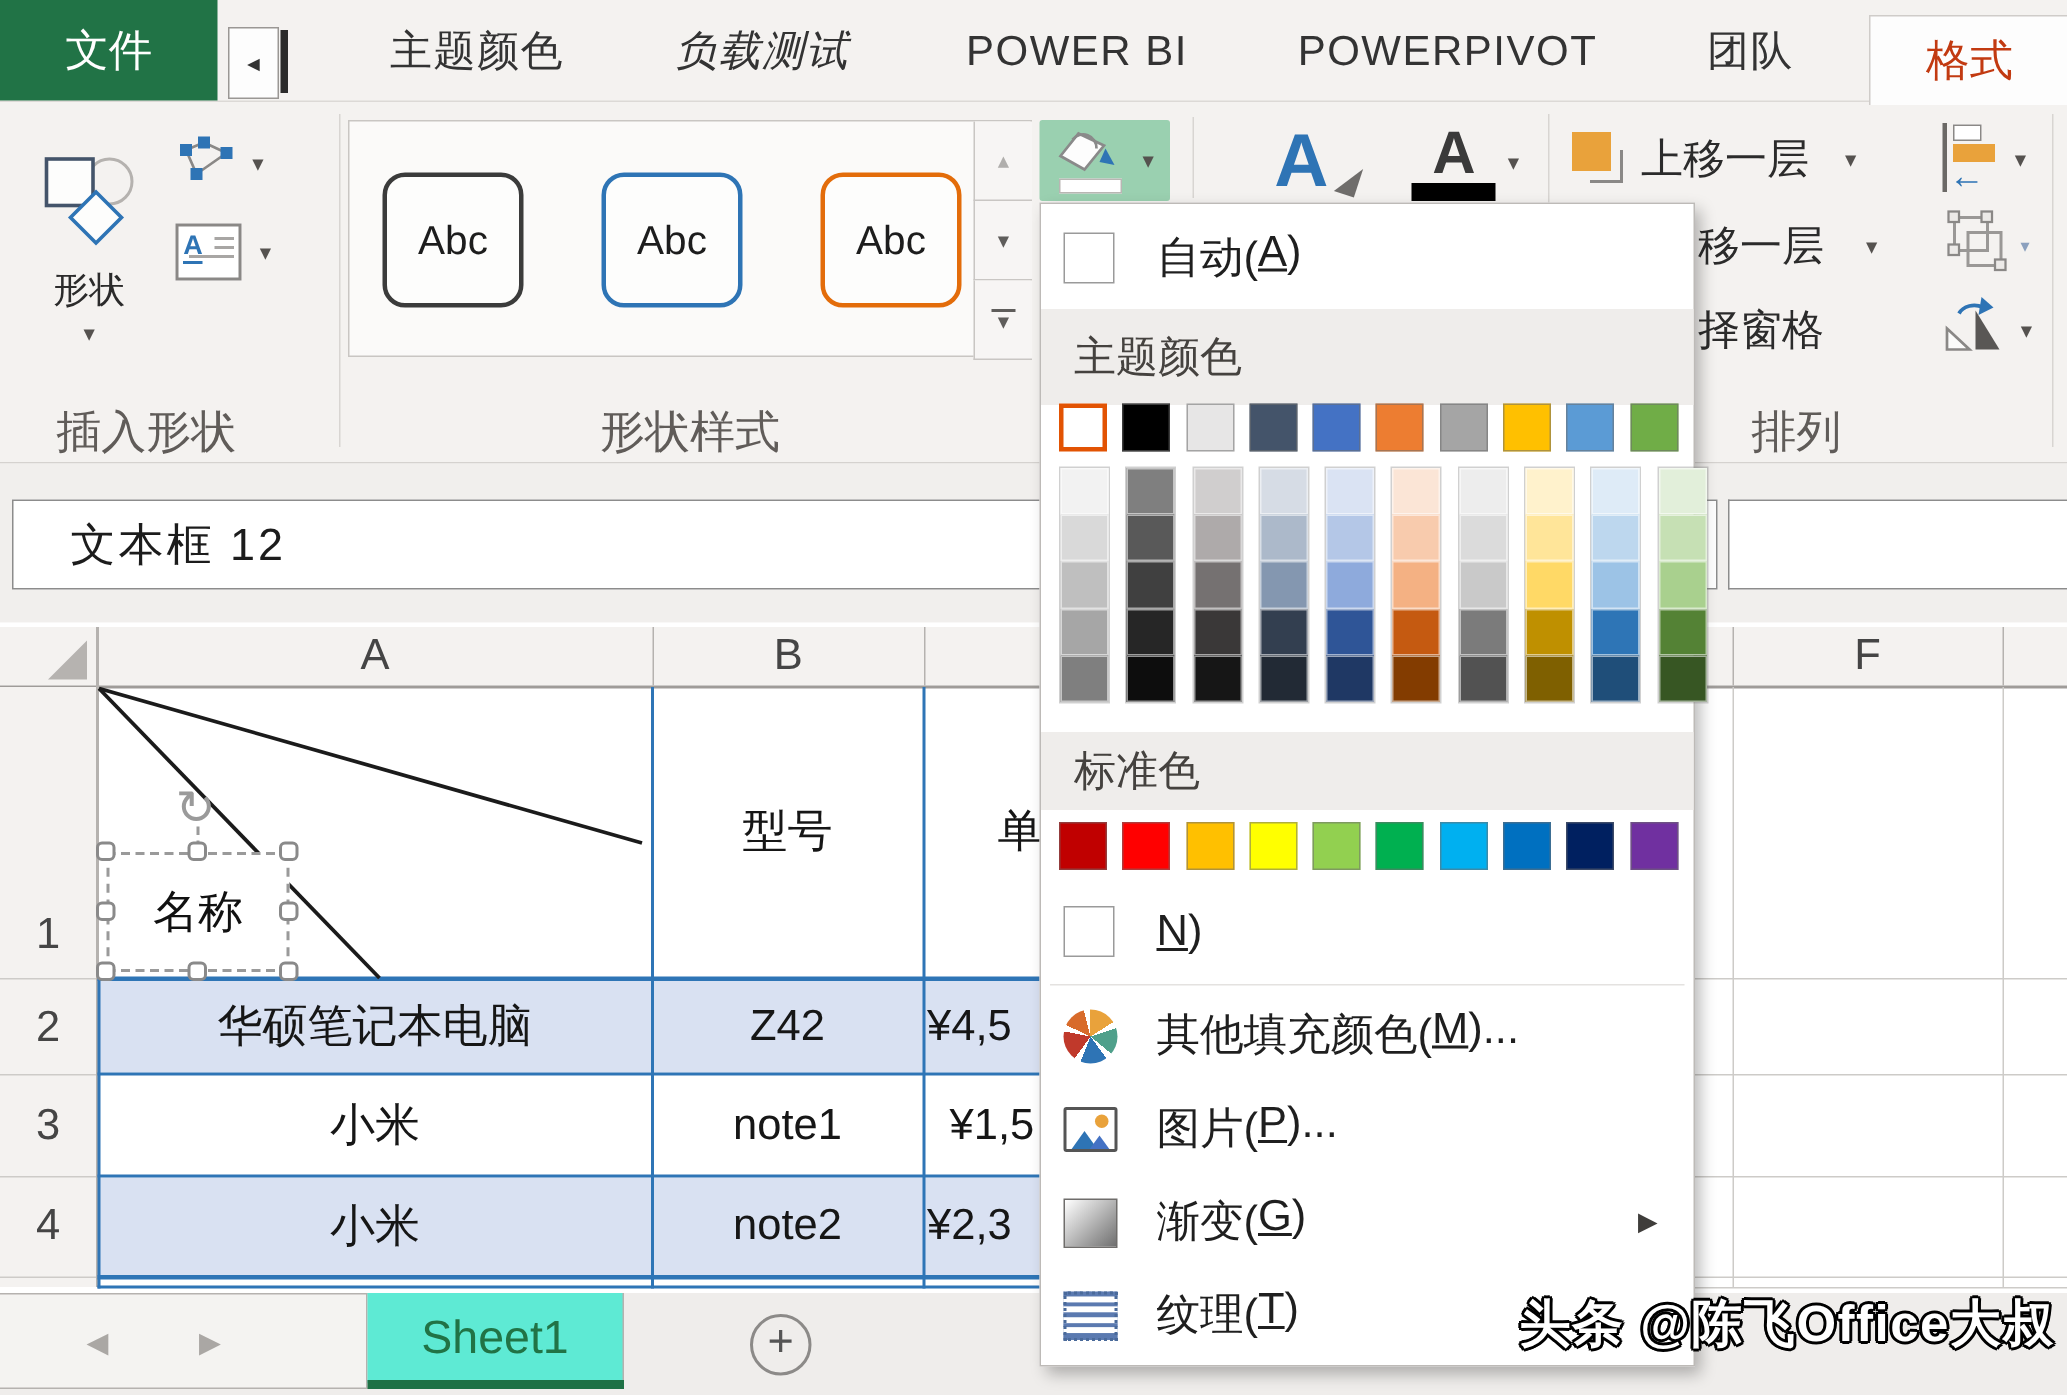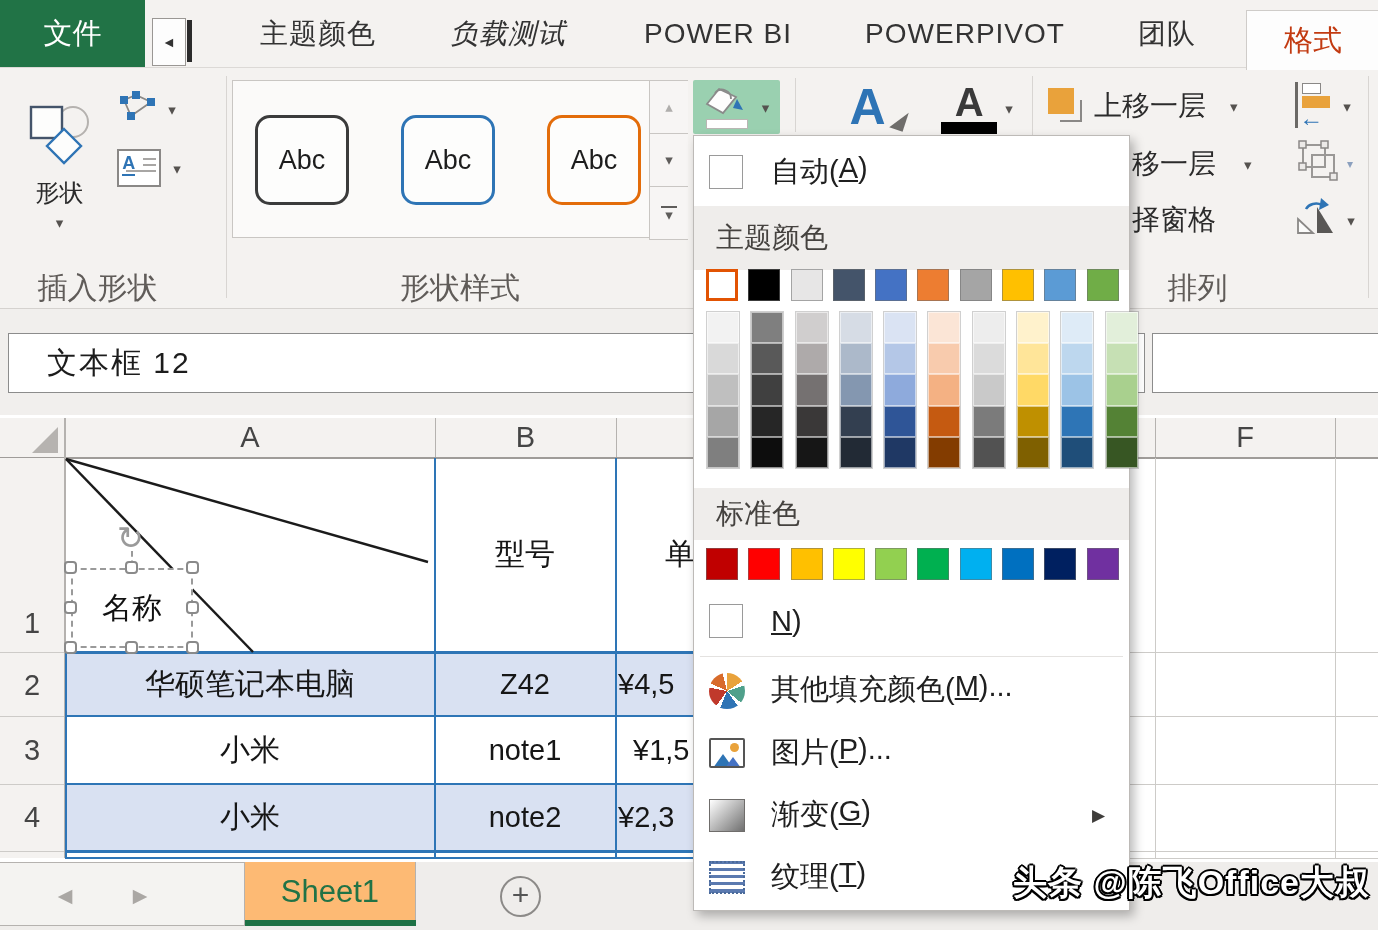--- a/index.html
+++ b/index.html
@@ -291,21 +291,21 @@
 
   <div class="abs" style="left:0;top:862px;width:1378px;height:68px;background:#efedeb;">
     <div class="abs" style="left:0;top:0;width:245px;height:64px;background:#f4f3f1;border:1px solid #b5b2af;border-left:none;box-sizing:border-box;">
       <span class="abs ctr" style="left:45px;top:14px;width:40px;height:36px;">
           <span style="font-size:19px;color:#aaa7a4;">◀</span>
         </span>
       <span class="abs ctr" style="left:120px;top:14px;width:40px;height:36px;">
           <span style="font-size:19px;color:#aaa7a4;">▶</span>
         </span>
     </div>
-    <div class="abs ctr" style="left:245px;top:0;width:171px;height:60px;background:#fdba74;border-right:1px solid #b5b2af;box-sizing:border-box;">
+    <div class="abs ctr" style="left:245px;top:0;width:171px;height:60px;background:#5eead4;border-right:1px solid #b5b2af;box-sizing:border-box;">
       <span style="font-size:31px;color:#217346;">Sheet1</span>
     </div>
     <div class="abs" style="left:245px;top:58px;width:171px;height:6px;background:#1E7145;"></div>
     <div class="abs ctr" style="left:500px;top:14px;width:41px;height:41px;border:2.5px solid #8c8a88;border-radius:50%;box-sizing:border-box;">
       <span style="font-size:30px;color:#555;line-height:30px;margin-top:-4px;">+</span>
     </div>
   </div>
 
   <div class="abs" style="left:900px;top:858px;width:470px;height:50px;display:flex;align-items:center;justify-content:flex-end;z-index:40;
               font-size:34px;font-weight:bold;color:#fff;letter-spacing:1px;

